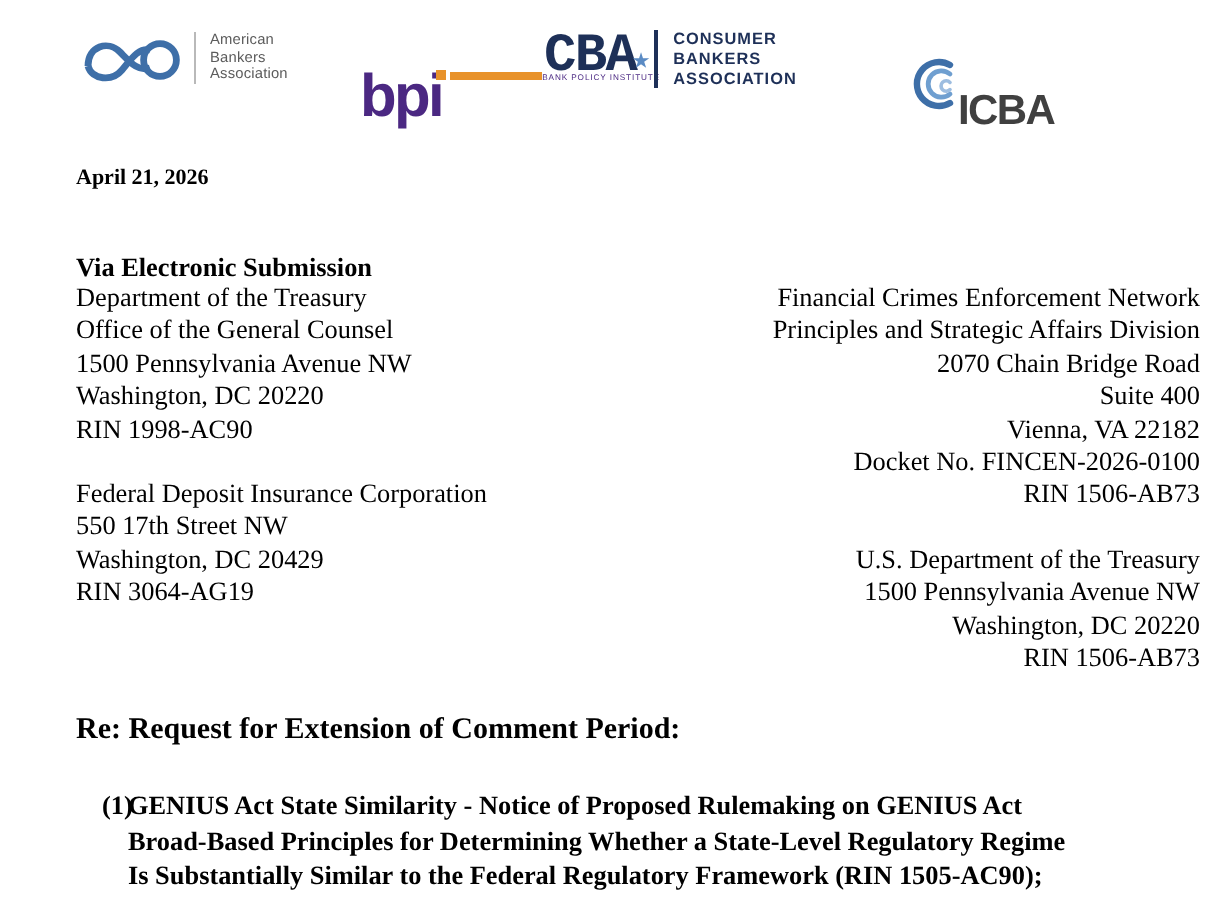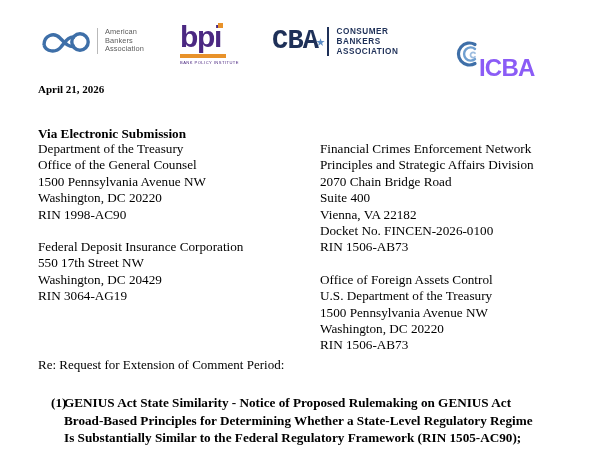--- a/index.html
+++ b/index.html
@@ -12,21 +12,21 @@
     height: 449px;
     overflow: hidden;
     font-family: "Liberation Serif", "DejaVu Serif", serif;
     color: #000000;
     position: relative;
   }
 
   
   .logo-bar {
     position: absolute;
-    top: 22px;
+    top: 10px;
     left: 0;
     width: 614px;
     height: 48px;
   }
   .logo {
     position: absolute;
     display: flex;
     align-items: center;
   }
 
@@ -52,22 +52,23 @@
     line-height: 8.8px;
     color: #5c5c5c;
     letter-spacing: 0.1px;
     white-space: nowrap;
   }
 
   
   .logo-bpi { left: 180px; top: 0px; }
   .bpi-stack {
     display: flex;
-    flex-direction: column;
+    flex-direction: row;
     align-items: flex-start;
+    margin-top: 24px;
   }
   .bpi-word {
     position: relative;
     font-family: "Liberation Sans", sans-serif;
     font-weight: bold;
     font-size: 30px;
     line-height: 30px;
     color: #4b2882;
     letter-spacing: -1.3px;
     padding-right: 4px;
@@ -136,23 +137,23 @@
   .logo-icba { left: 452px; top: 4px; }
   .icba-mark {
     width: 28px;
     height: 30px;
     flex: none;
   }
   .icba-mark svg { display: block; }
   .icba-word {
     font-family: "Liberation Sans", sans-serif;
     font-weight: bold;
-    font-size: 24px;
+    font-size: 21px;
     line-height: 28px;
-    color: #8b5cf6;
+    color: #404040;
     letter-spacing: -0.8px;
     margin-left: -1px;
     margin-top: 28px;
   }
 
   
   .date-line {
     position: absolute;
     left: 38px;
     top: 83px;
@@ -172,37 +173,38 @@
     position: absolute;
     left: 38px;
     top: 141px;
     width: 270px;
   }
   .addr-col-right {
     position: absolute;
     left: 320px;
     top: 141px;
     width: 280px;
+    text-align: right;
   }
   .addr-block {
     font-size: 13.2px;
     line-height: 16.4px;
     white-space: nowrap;
   }
   .addr-block + .addr-block {
     margin-top: 16px;
   }
   .addr-line { white-space: nowrap; }
 
   .re-line {
     position: absolute;
     left: 38px;
     top: 357px;
-    font-size: 13px;
-    font-weight: normal;
+    font-size: 15px;
+    font-weight: bold;
   }
 
   .numbered-list {
     position: absolute;
     left: 38px;
     top: 394px;
     width: 570px;
   }
   .numbered-item {
     display: flex;
@@ -307,21 +309,20 @@
   <div class="addr-block">
     <div class="addr-line">Financial Crimes Enforcement Network</div>
     <div class="addr-line">Principles and Strategic Affairs Division</div>
     <div class="addr-line">2070 Chain Bridge Road</div>
     <div class="addr-line">Suite 400</div>
     <div class="addr-line">Vienna, VA 22182</div>
     <div class="addr-line">Docket No. FINCEN-2026-0100</div>
     <div class="addr-line">RIN 1506-AB73</div>
   </div>
   <div class="addr-block">
-    <div class="addr-line">Office of Foreign Assets Control</div>
     <div class="addr-line">U.S. Department of the Treasury</div>
     <div class="addr-line">1500 Pennsylvania Avenue NW</div>
     <div class="addr-line">Washington, DC 20220</div>
     <div class="addr-line">RIN 1506-AB73</div>
   </div>
 </div>
 
 <div class="re-line">Re: Request for Extension of Comment Period:</div>
 
 <div class="numbered-list">

